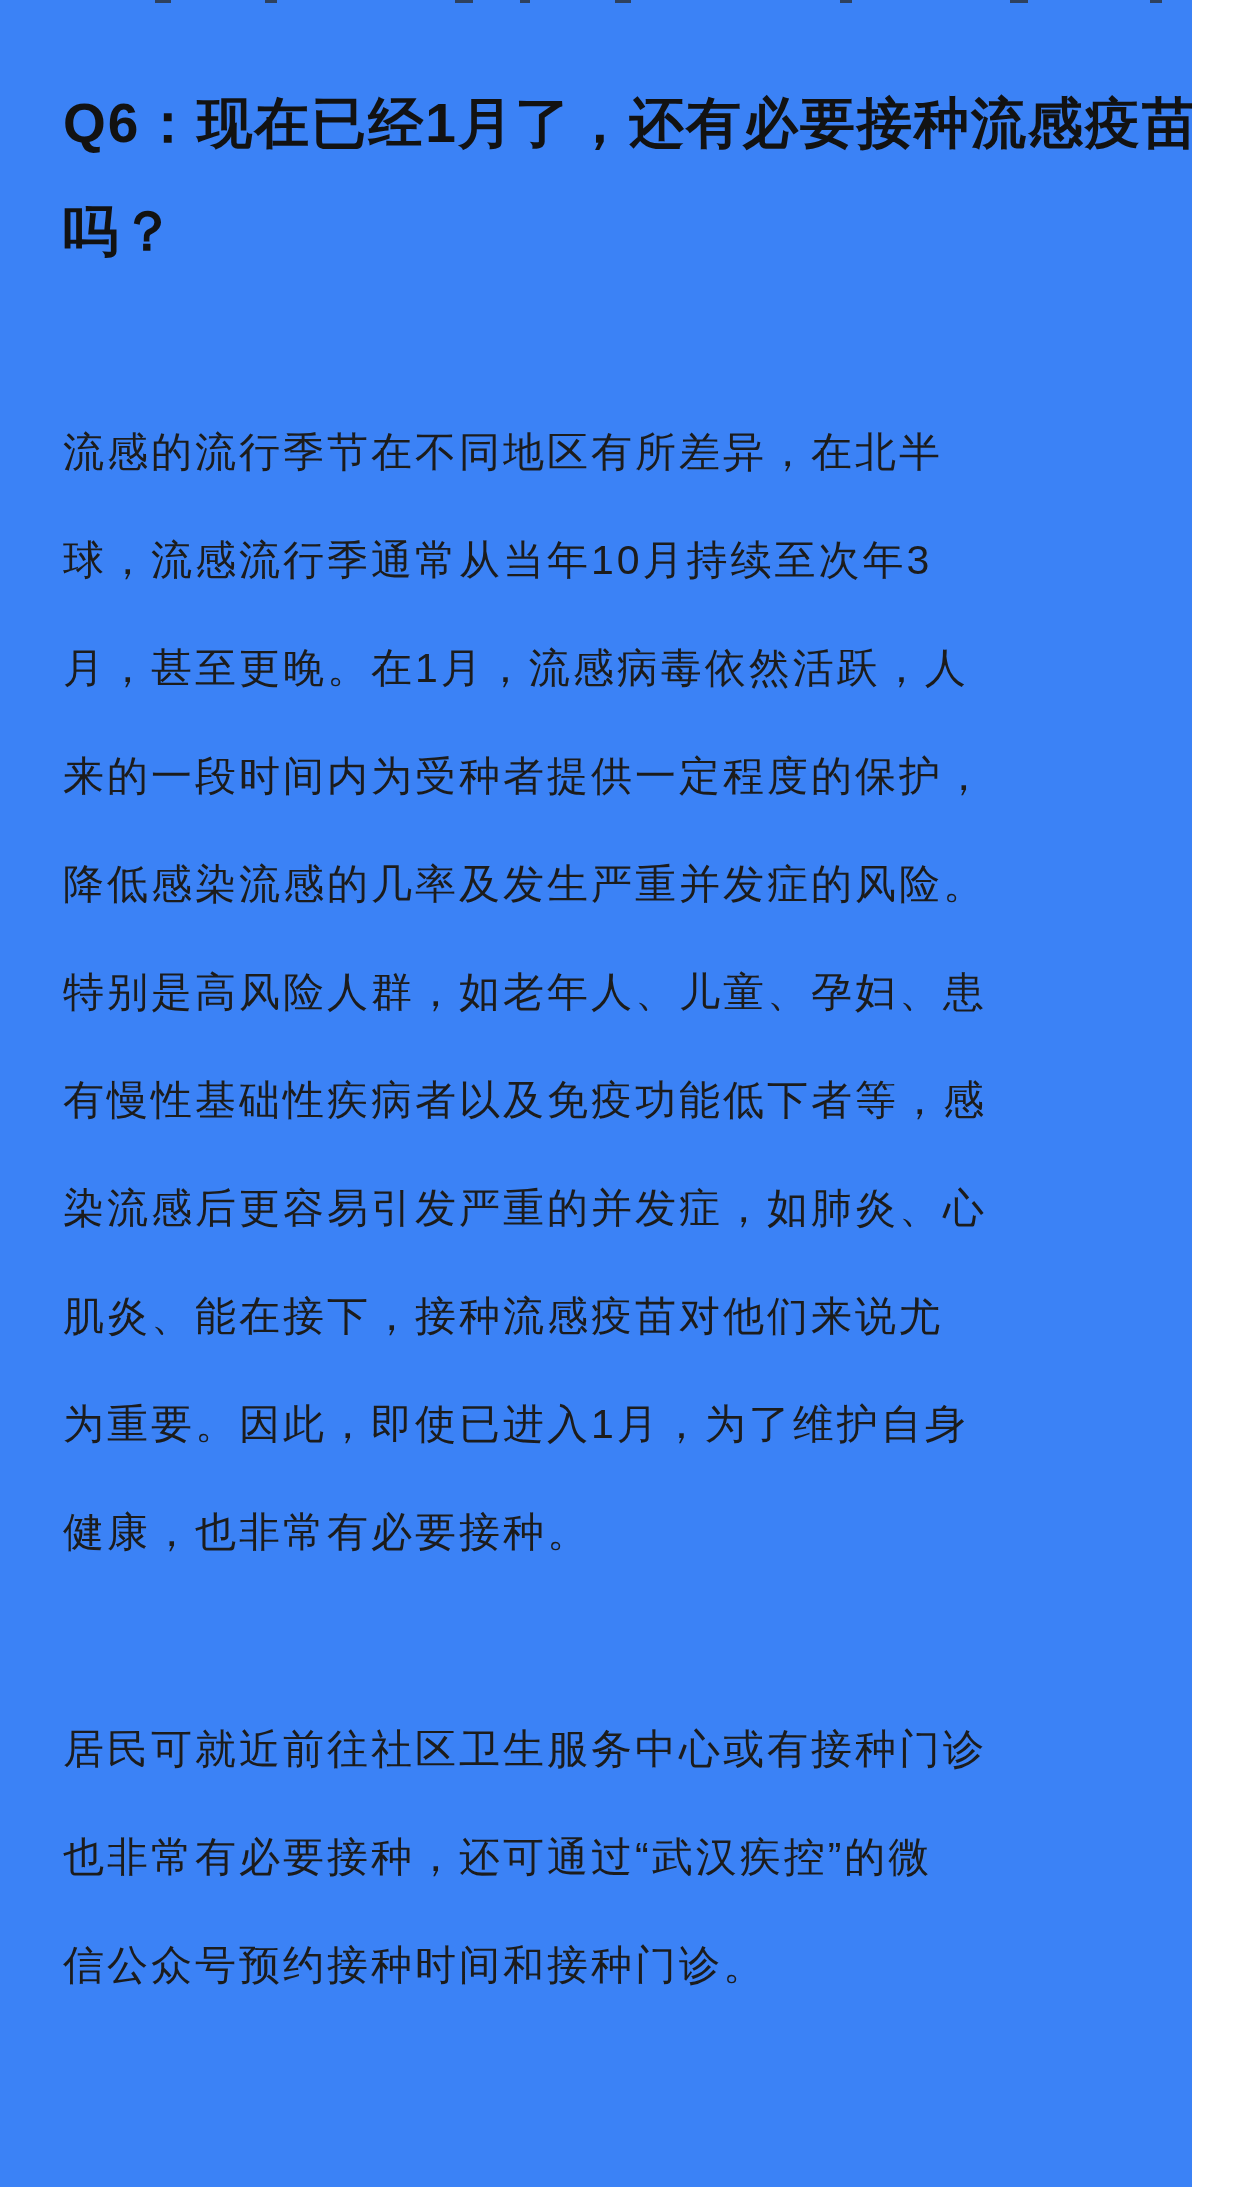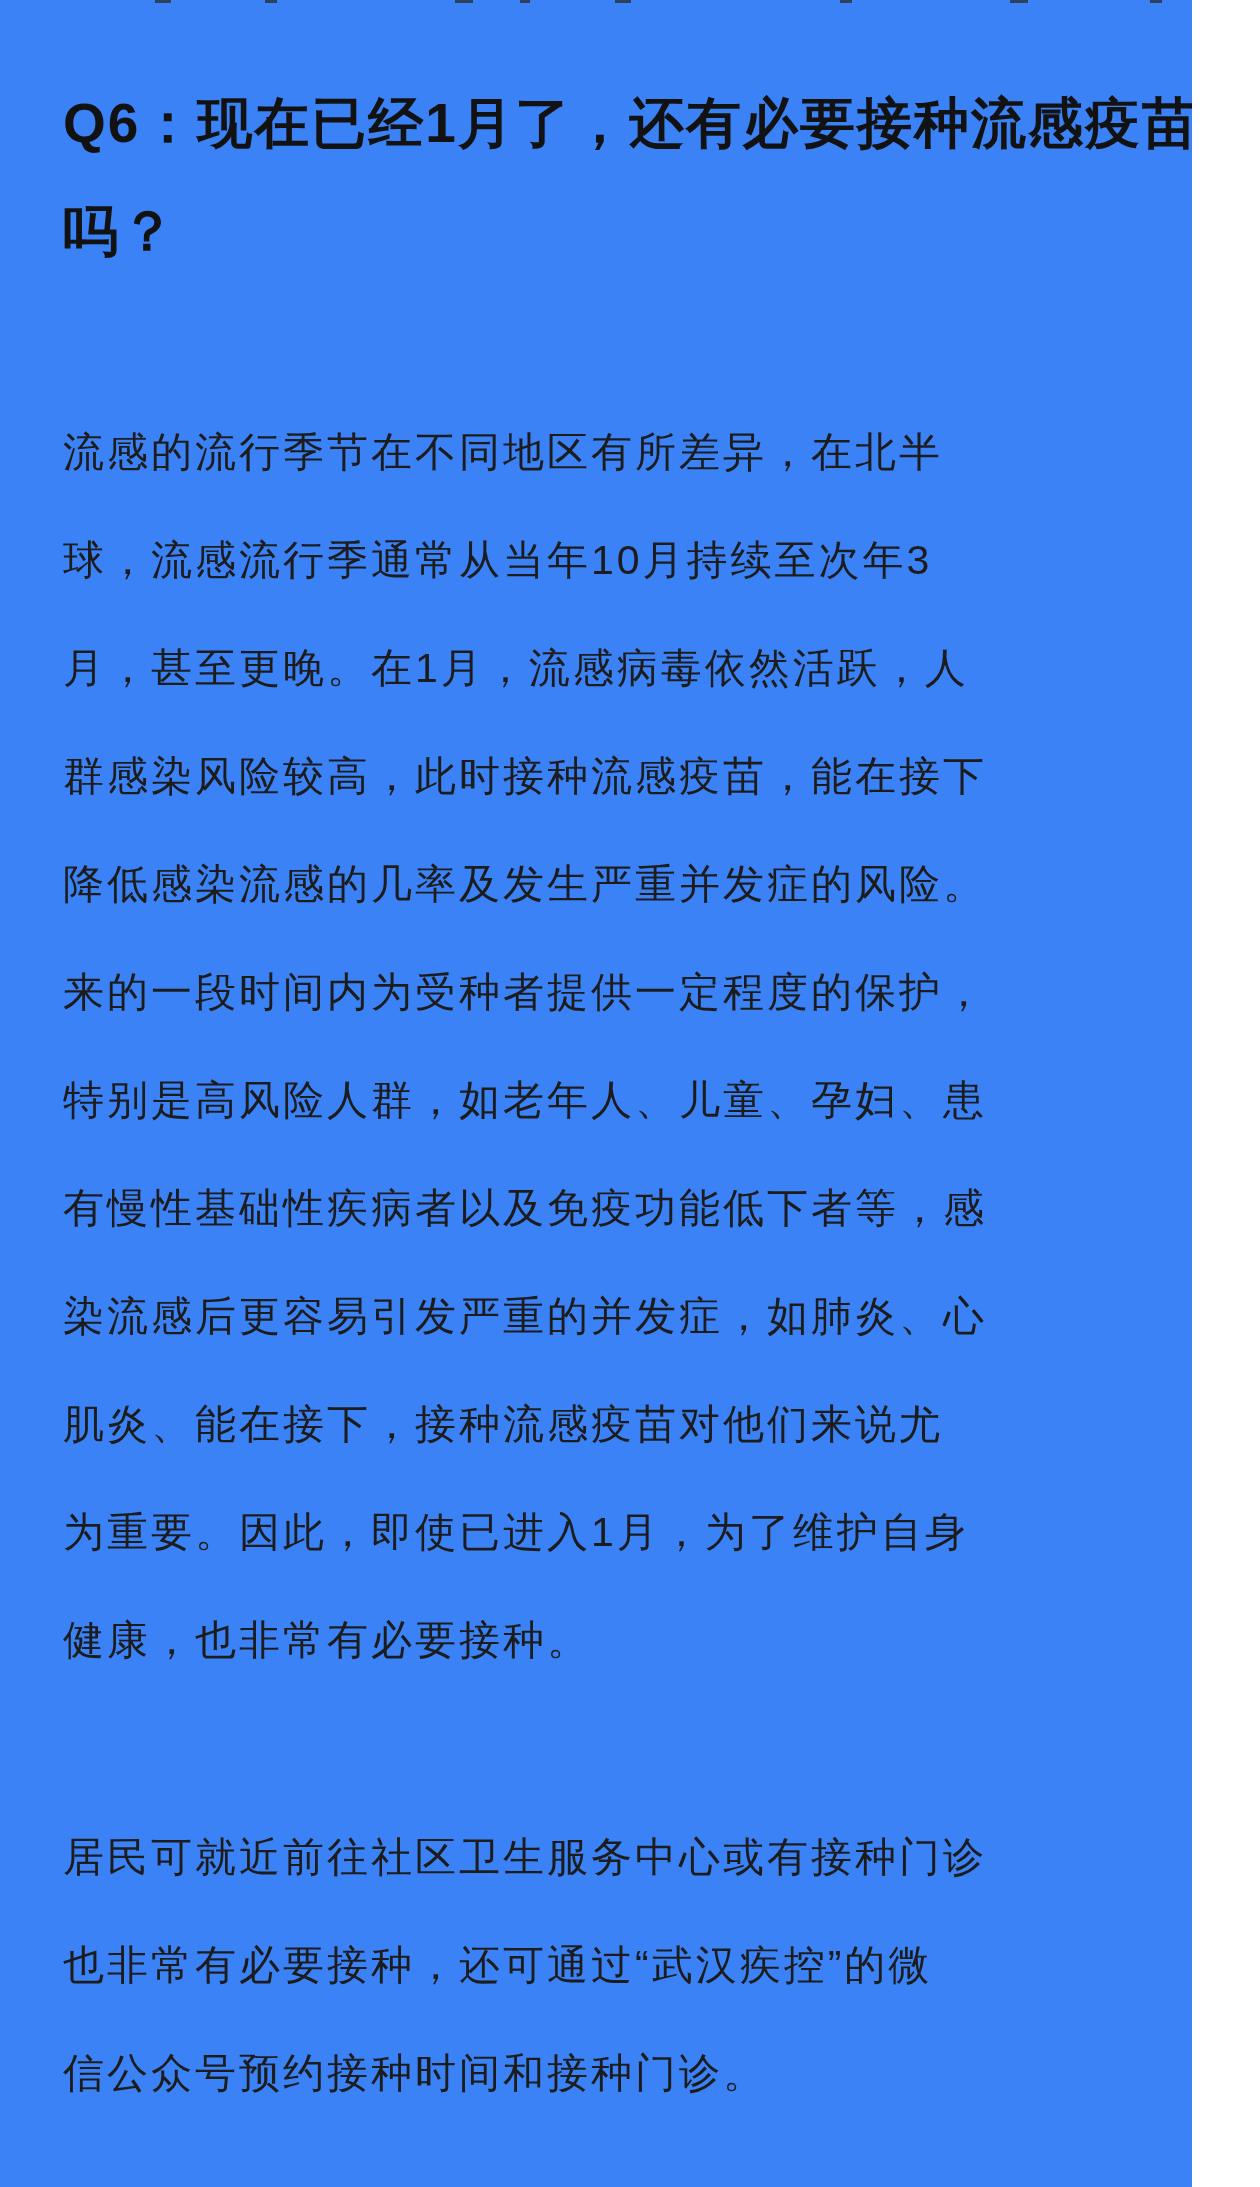--- a/index.html
+++ b/index.html
@@ -67,23 +67,22 @@
 
     <h2 class="question">
       <div class="qline">Q6：现在已经1月了，还有必要接种流感疫苗</div>
       <div class="qline">吗？</div>
     </h2>
 
     <div class="para para-1">
       <div class="line">流感的流行季节在不同地区有所差异，在北半</div>
       <div class="line">球，流感流行季通常从当年10月持续至次年3</div>
       <div class="line">月，甚至更晚。在1月，流感病毒依然活跃，人</div>
-      <div class="line">群感染风险较高，此时接种流感疫苗，能在接下</div>
+      <div class="line">来的一段时间内为受种者提供一定程度的保护，</div>
       <div class="line">降低感染流感的几率及发生严重并发症的风险。</div>
-      <div class="line">来的一段时间内为受种者提供一定程度的保护，</div>
       <div class="line">特别是高风险人群，如老年人、儿童、孕妇、患</div>
       <div class="line">有慢性基础性疾病者以及免疫功能低下者等，感</div>
       <div class="line">染流感后更容易引发严重的并发症，如肺炎、心</div>
       <div class="line">肌炎、能在接下，接种流感疫苗对他们来说尤</div>
       <div class="line">为重要。因此，即使已进入1月，为了维护自身</div>
       <div class="line">健康，也非常有必要接种。</div>
     </div>
 
     <div class="para para-2">
       <div class="line">居民可就近前往社区卫生服务中心或有接种门诊</div>

